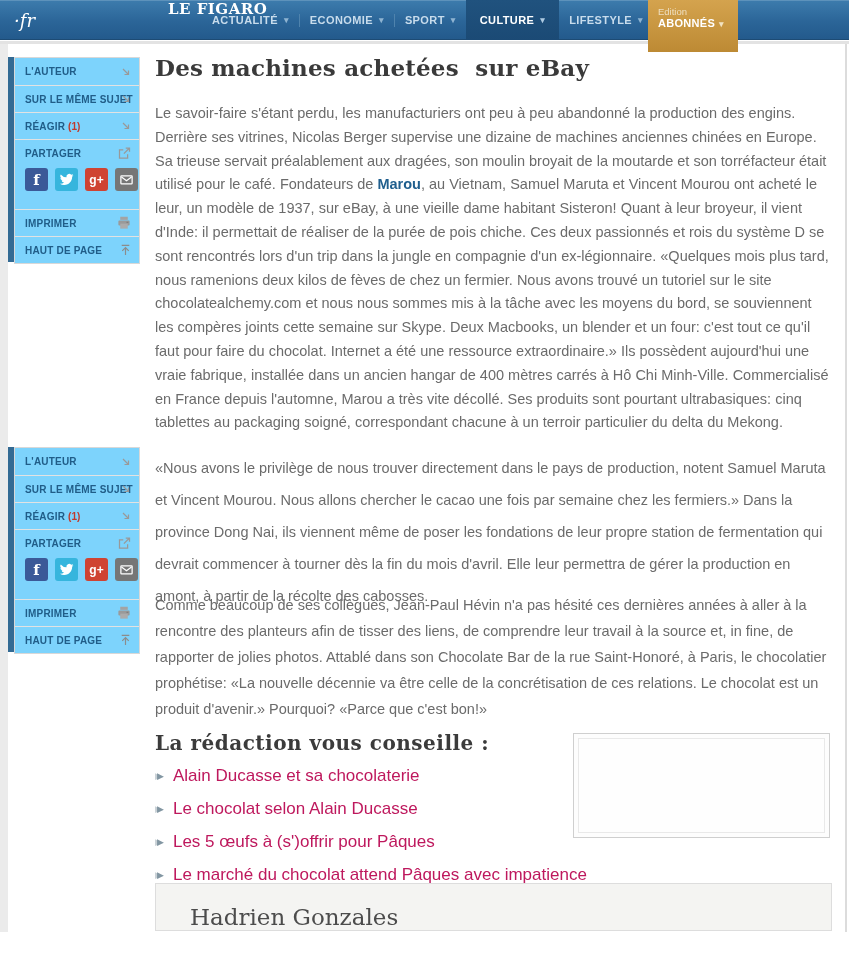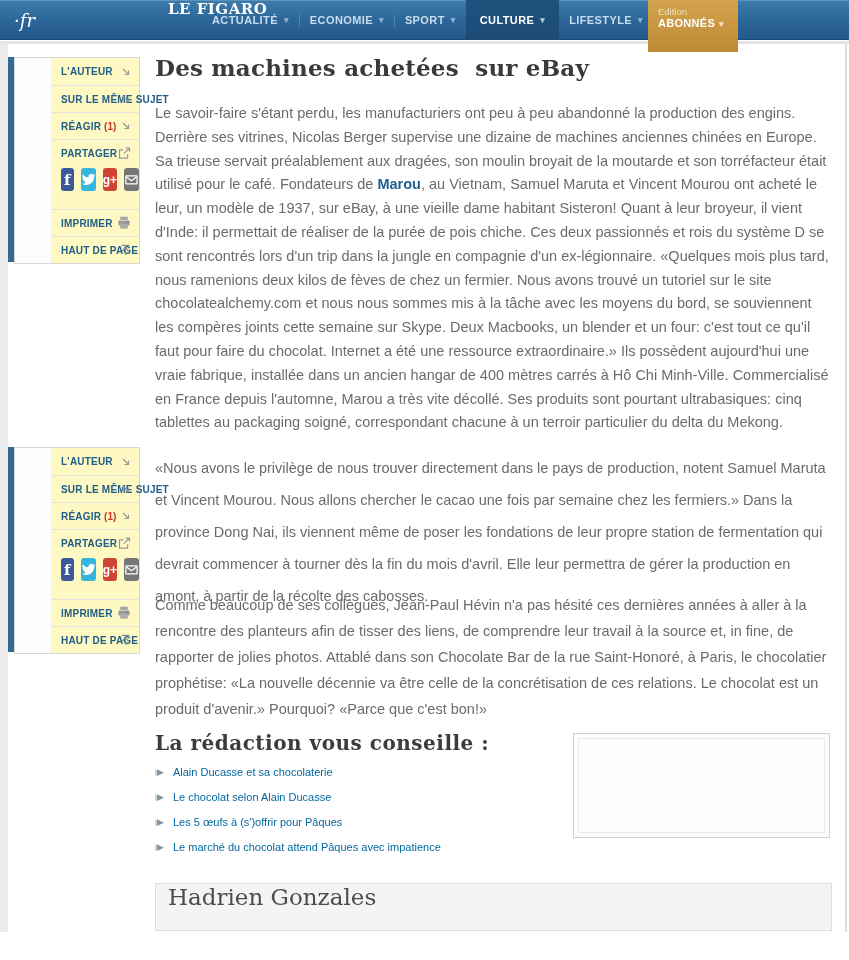--- a/index.html
+++ b/index.html
@@ -40,21 +40,21 @@
   .subscribe .caret { color:#f2e3c2; margin-left:4px; }
 
   .nav-under-strip { position:absolute; left:0; top:41px; width:849px; height:3px; background:#e3e3e3; }
   .left-strip  { position:absolute; left:0; top:44px; width:8px; height:888px; background:#ebebeb; }
   .right-edge  { position:absolute; left:845px; top:44px; width:2px; height:888px; background:#dcdcdc; }
 
   
   .sidebar { position:absolute; left:8px; width:132px; height:205px; }
   .sb-bar { position:absolute; left:0; top:0; width:6px; height:205px; background:#336a93; }
   .sb-boxes { position:absolute; left:6px; top:0; width:126px; background:#fdfdfd; border:1px solid #d8d8d8; }
-  .sb-row { position:relative; height:27px; display:flex; align-items:center; padding:0 8px 0 10px; cursor:pointer; background:#fef9c3;margin-left:36px; }
+  .sb-row { position:relative; height:27px; display:flex; align-items:center; padding:0 8px 0 10px; cursor:pointer; background:#7dd3fc; }
   .sb-row + .sb-row { border-top:1px solid #e2e2e2; }
   .sb-label { font-size:10px; font-weight:bold; color:#205d88; letter-spacing:.2px; white-space:nowrap; }
   .sb-count { font-size:10px; font-weight:bold; color:#c0392b; margin-left:3px; }
   .sb-icon { position:absolute; right:7px; top:50%; transform:translateY(-50%); }
   .sb-share { height:70px; display:block; padding:0; }
   .sb-share .share-head { position:relative; height:26px; display:flex; align-items:center; padding:0 8px 0 10px; }
   .social-row { display:flex; gap:7px; padding:2px 0 0 10px; }
   .social {
     width:23px; height:23px; border-radius:3px; display:flex; align-items:center; justify-content:center;
     color:#fff; cursor:pointer;
@@ -77,31 +77,31 @@
   .para3 { top:592px; line-height:26px; }
   .inline-link { color:#205f8e; font-weight:bold; cursor:pointer; }
 
   .reco-title {
     position:absolute; left:0; top:731px;
     font-family:"DejaVu Serif", serif; font-weight:bold; font-size:20px; color:#3b3b3b; letter-spacing:.5px;
   }
   .reco-list { position:absolute; left:2px; top:766px; list-style:none; }
   .reco-list li { display:flex; align-items:center; margin-bottom:13px; }
   .reco-bullet { font-size:9px; color:#8296a2; text-shadow:-2px 0 0 #c9d1d6; margin-right:9px; }
-  .reco-link { font-size:11px; color:#0369a1; cursor:pointer; }
+  .reco-link { font-size:17px; color:#be185d; cursor:pointer; }
 
   .ad-box {
     position:absolute; left:418px; top:733px; width:257px; height:105px;
     border:1px solid #cfcfcf; background:#fdfdfd; padding:4px;
   }
   .ad-box-inner { width:100%; height:100%; border:1px solid #e9e9e9; background:#fefefe; }
 
   .author-box {
     position:absolute; left:0; top:883px; width:677px; height:48px;
-    background:#f4f4f2; border:1px solid #dddddd; display:flex; align-items:flex-start; padding-left:12px;
+    background:#f4f4f2; border:1px solid #dddddd; display:flex; align-items:flex-end; padding-left:34px;
   }
   .author-name { font-family:"DejaVu Serif", serif; font-size:23px; color:#4c4c4c; }
 
   svg { display:block; }
 </style>
 </head>
 <body>
 
 <div class="page">
 

